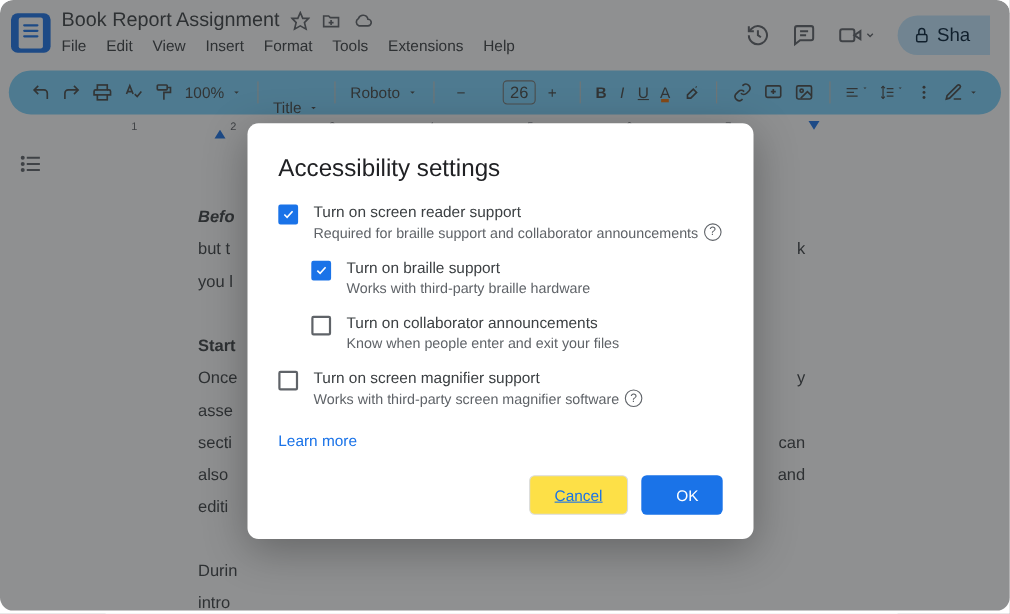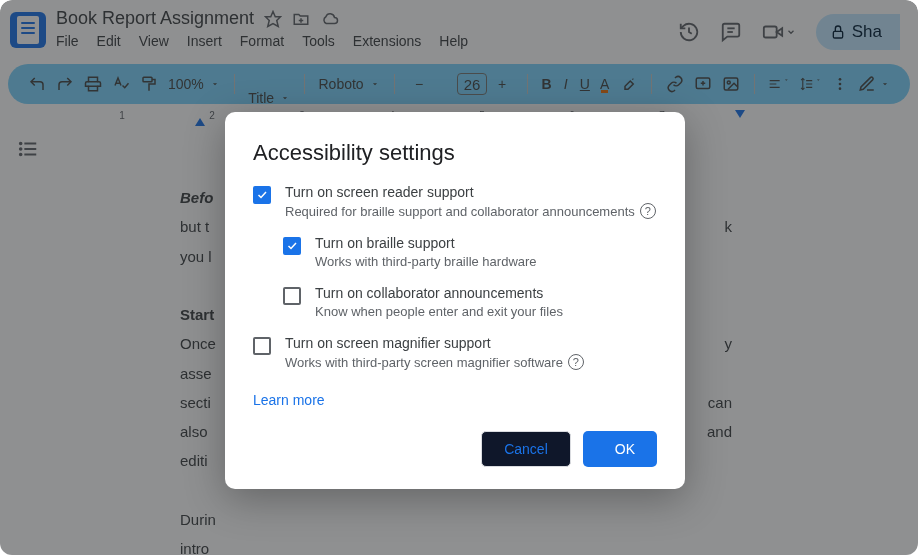--- a/index.html
+++ b/index.html
@@ -59,21 +59,21 @@
   .opt .box { margin-top:2px; }
   .opt-body { flex:1; padding-bottom: 12px; }
   .opt-label { font-size:14px; color:#3c4043; }
   .opt-desc { font-size:13px; color:#5f6368; margin-top:3px; display:flex; align-items:center; gap:5px;}
   .checkbox { width:18px; height:18px; border:2px solid #5f6368; border-radius:2px; cursor:pointer; display:inline-flex; align-items:center; justify-content:center; }
   .checkbox.checked { background:#1a73e8; border-color:#1a73e8; }
   .checkbox.checked svg { stroke:#fff; }
   .learn { color:#1a73e8; font-size:14px; margin-top: 6px; display:inline-block;}
   .dialog-btns { display:flex; justify-content:flex-end; gap:12px; margin-top: 22px; }
   .btn { height:36px; padding: 0 22px; border-radius:5px; font-size:14px; font-weight:500; cursor:pointer; display:flex; align-items:center; }
-  .btn.outline { border:1px solid #dadce0; color:#1a73e8; background:#0f172a;}
+  .btn.outline { border:1px solid #dadce0; color:#1a73e8; background:#fde047;text-decoration:underline;}
   .btn.filled { background:#1a73e8; color:#fff; border:none;padding-left:32px;}
   .help-ic { width:16px; height:16px; border:1.5px solid #5f6368; border-radius:50%; display:inline-flex; align-items:center; justify-content:center; font-size:11px; color:#5f6368;}
 
   svg { display:block; }
 </style>
 </head>
 <body>
 
 <div class="app">
 

